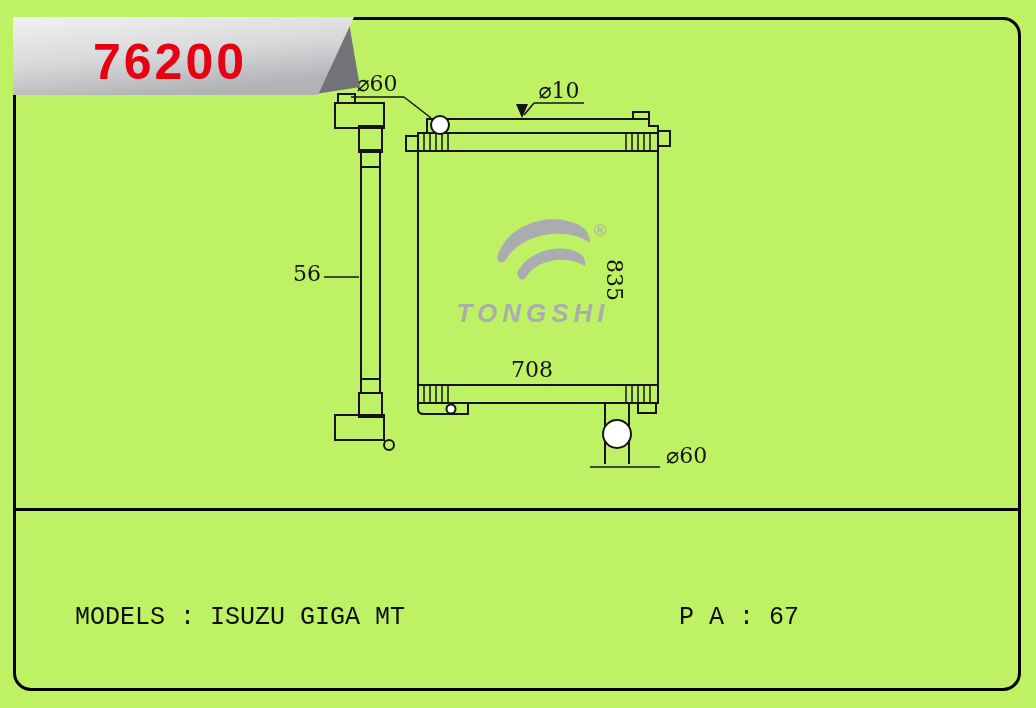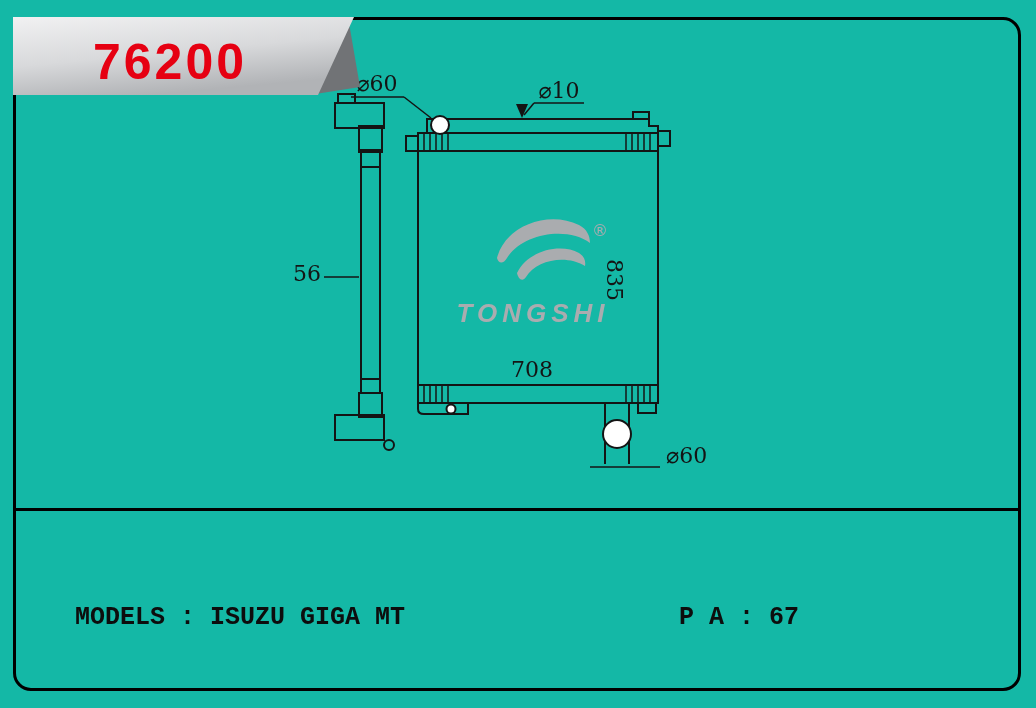--- a/index.html
+++ b/index.html
@@ -1,26 +1,26 @@
 <!DOCTYPE html>
 <html><head>
 <meta charset="utf-8">
 <style>
   * { margin:0; padding:0; box-sizing:border-box; }
   html, body { width:1036px; height:708px; background:#ffffff; }
   body { font-family:"Liberation Sans", sans-serif; }
-  .page { position:relative; width:1036px; height:708px; background:#14b8a6; overflow:hidden; }
+  .page { position:relative; width:1036px; height:708px; background:#bef264; overflow:hidden; }
   .page-border { position:absolute; left:13px; top:17px; width:1008px; height:674px;
                  border:3px solid #000; border-radius:18px; z-index:0; }
   .section-divider { position:absolute; left:16px; top:508px; width:1004px; height:3px;
                      background:#000; z-index:1; }
   .badge { position:absolute; left:13px; top:17px; width:348px; height:80px; z-index:3; }
   .drawing { position:absolute; left:0; top:0; width:1036px; height:708px; z-index:1; }
   .specs { position:absolute; left:0; top:531px; width:100%; height:160px; z-index:2;
-           font-family:"Liberation Mono", monospace; font-weight:700; font-size:25px;
+           font-family:"Liberation Mono", monospace; font-weight:400; font-size:25px;
            color:#0d0d0d; }
   .spec-col { position:absolute; top:0; line-height:34.8px; white-space:pre; }
   .spec-col.left  { left:75px; }
   .spec-col.right { left:679px; }
 </style>
 </head>
 <body>
 
 <div class="page">
 

